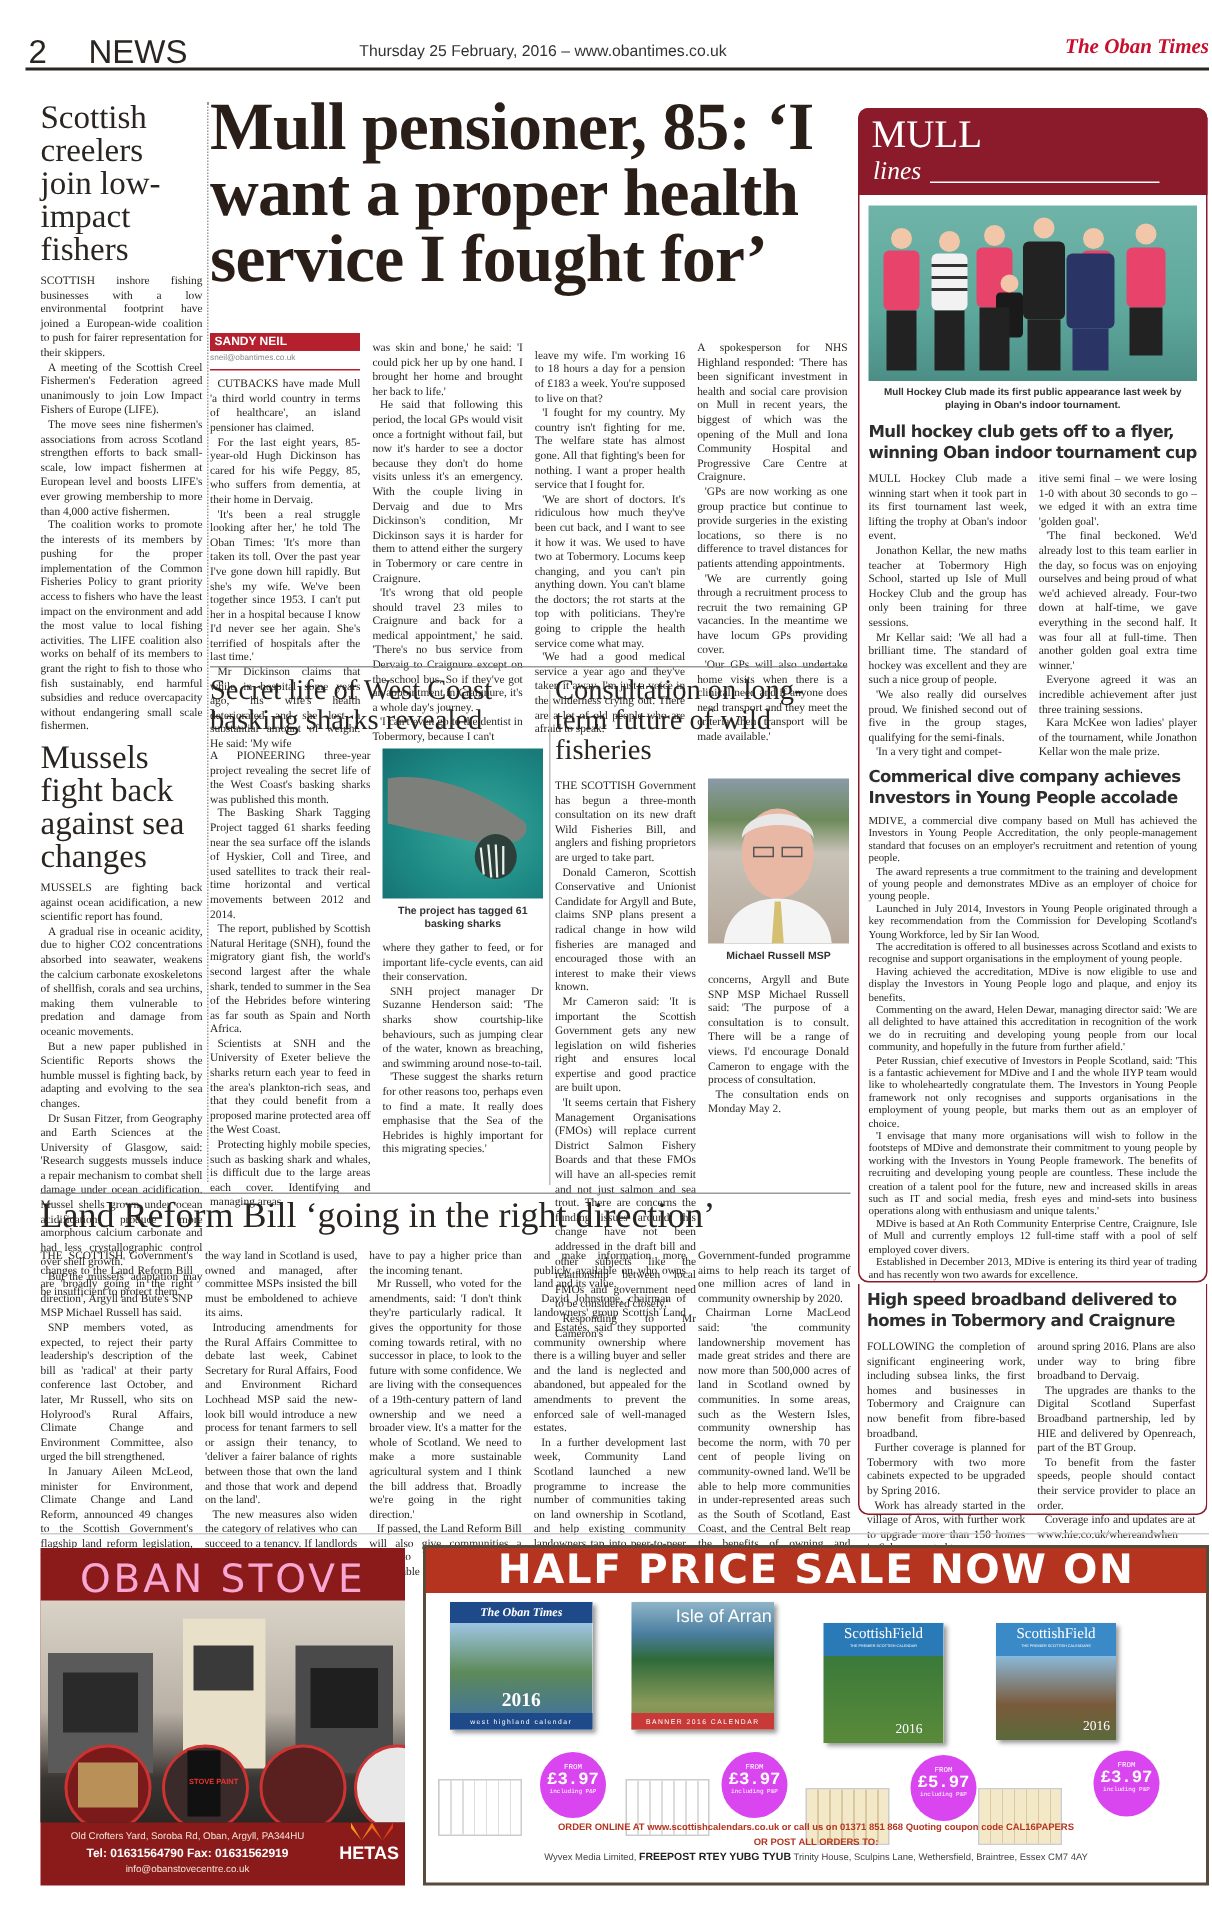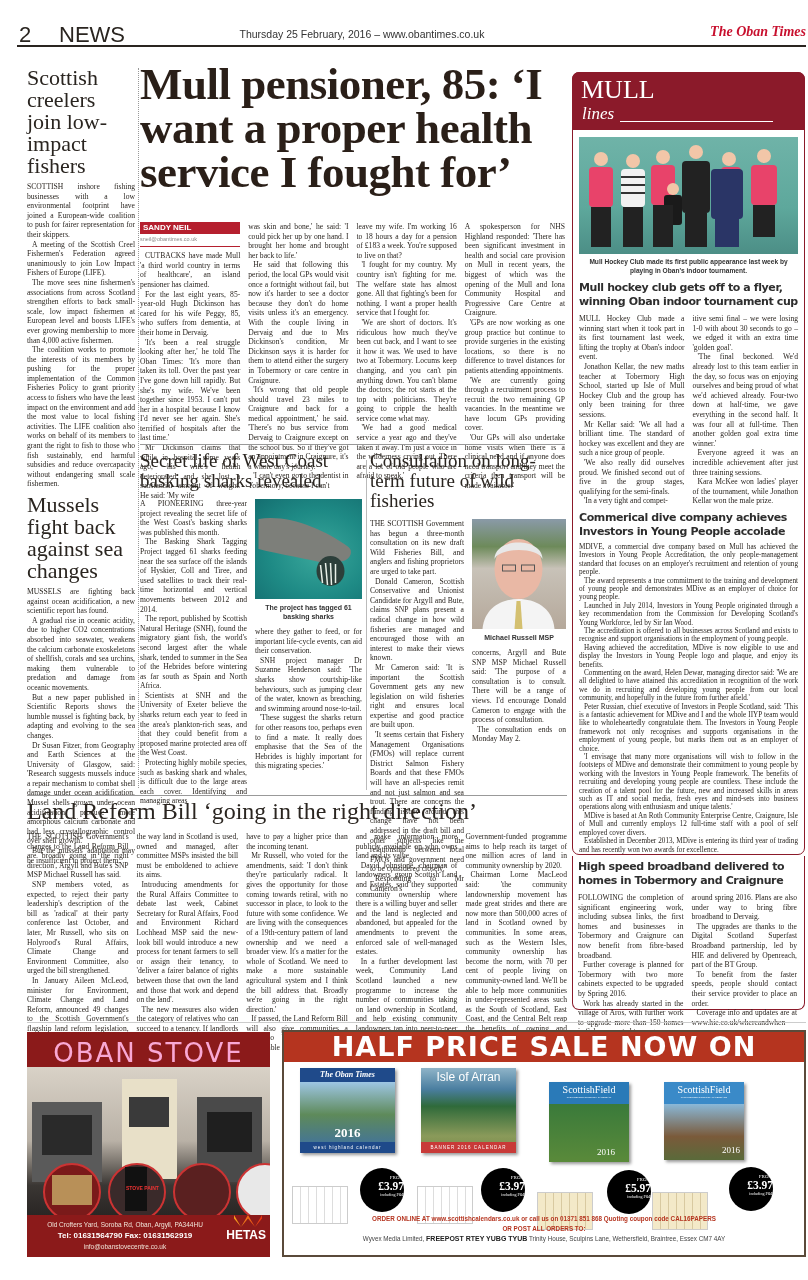--- a/index.html
+++ b/index.html
@@ -19,21 +19,21 @@
 
   
   .left-col { position: absolute; left: 27px; top: 67px; width: 108px; }
   .left-col h2 { font-family: "Liberation Serif", serif; font-weight: normal; font-size: 22px; line-height: 22px; margin-bottom: 5px; color: #2a2520; }
   .left-col .col-text { margin-bottom: 5px; }
   .vrule { position: absolute; top: 68px; width: 0; border-left: 1px dotted #999; }
 
   
   .lead { position: absolute; left: 140px; top: 62px; width: 425px; }
   .lead h1 { font-family: "Liberation Serif", serif; font-weight: bold; font-size: 45px; line-height: 44px; color: #2a1f18; letter-spacing: -0.5px; }
-  .lead-cols { position: absolute; top: 160px; left: 0; width: 425px; display: flex; gap: 8px; }
+  .lead-cols { position: absolute; top: 160px; left: 0; width: 425px; display: flex; gap: 8px; align-items: center; }
   .lead-cols .col-text { flex: 1; }
   .byline { background: #b51f2e; color: #fff; font-family: "Liberation Sans", sans-serif; font-weight: bold; font-size: 8px; padding: 1px 3px; margin-bottom: 1px; }
   .byline-email { font-family: "Liberation Sans", sans-serif; font-size: 5.5px; color: #888; border-bottom: 1px solid #b51f2e; padding-bottom: 2px; margin-bottom: 4px; }
 
   .hrule { position: absolute; height: 0; border-top: 1px solid #999; }
 
   
   .story { position: absolute; }
   .story h2 { font-family: "Liberation Serif", serif; font-weight: normal; font-size: 19px; line-height: 20px; color: #2a2520; }
   .twocol { display: flex; gap: 8px; margin-top: 8px; }
@@ -66,21 +66,21 @@
   .stove-contact .tel { font-weight: bold; font-size: 8px; color: #fff; }
   .hetas { position: absolute; right: 4px; top: 196px; font-family: "Liberation Sans", sans-serif; font-weight: bold; font-size: 12px; color: #fff; }
   .hetas-logo { position: absolute; right: 8px; top: 183px; width: 28px; height: 12px; background: linear-gradient(90deg, #f5a11c, #e63312); clip-path: polygon(0 0, 25% 100%, 50% 0, 75% 100%, 100% 0, 100% 30%, 75% 100%, 50% 30%, 25% 100%, 0 30%); }
 
   .cal-ad { position: absolute; left: 282px; top: 1030px; width: 524px; height: 227px; border: 2px solid #5a4a3a; background: #fff; }
   .cal-banner { position: absolute; left: 0; top: 0; width: 100%; height: 30px; background: #b5341f; color: #fff; font-family: "DejaVu Sans", sans-serif; font-weight: bold; font-size: 27px; line-height: 30px; text-align: center; letter-spacing: 1px; }
   .cal-item { position: absolute; width: 95px; }
   .cal-cover { position: absolute; width: 95px; height: 85px; box-shadow: 2px 2px 3px #999; }
   .cal-cover .title { position: absolute; left: 0; top: 2px; width: 100%; text-align: center; color: #fff; }
   .cal-grid { position: absolute; width: 56px; height: 38px; border: 1px solid #ccc; background: repeating-linear-gradient(90deg, #fff 0 7px, #ddd 7px 8px), #fff; }
-  .price { position: absolute; width: 44px; height: 44px; border-radius: 50%; background: #000000; color: #fff; text-align: right; font-family: Liberation Serif, serif; }
+  .price { position: absolute; width: 44px; height: 44px; border-radius: 50%; background: #d946ef; color: #fff; text-align: center; font-family: Liberation Mono, monospace; }
   .price .from { font-size: 5px; margin-top: 7px; }
   .price .amt { font-size: 11.5px; font-weight: bold; line-height: 12px; }
   .price .pp { font-size: 4px; }
   .order { position: absolute; left: 0; top: 183px; width: 100%; text-align: center; font-family: "Liberation Sans", sans-serif; }
   .order .l1 { font-weight: bold; color: #b5341f; font-size: 6.3px; }
   .order .l2 { font-weight: bold; color: #b5341f; font-size: 6.3px; margin-top: 3px; }
   .order .l3 { color: #444; font-size: 6.3px; margin-top: 3px; }
   .order .l3 b { color: #222; font-size: 7px; }
 </style>
 </head>
@@ -375,21 +375,21 @@
     <div class="cal-grid" style="left:-8px; top:118px;"></div>
     <div class="price" style="left:60px; top:100px;">
       <div class="from">FROM</div>
       <div class="amt">£3.97</div>
       <div class="pp">including P&amp;P</div>
     </div>
   </div>
 
   <div class="cal-item" style="left:137px; top:36px;">
     <div class="cal-cover" style="left:0; top:0; background: linear-gradient(180deg, #8fb4c8 0%, #4a7ea0 25%, #2f6a3a 45%, #8a9a5a 80%, #7a8a4a 100%);">
-      <div class="title" style="font-family:'Liberation Sans',sans-serif; font-size:12px;">Isle of Arran</div>
+      <div class="title" style="font-family:'Liberation Sans',sans-serif; font-size:12px;margin-left:14px;">Isle of Arran</div>
       <div style="position:absolute; left:0; bottom:0; width:100%; height:11px; background:#c83a38; color:#fff; font-family:'Liberation Sans',sans-serif; font-size:4.5px; line-height:11px; text-align:center; letter-spacing:1px;">BANNER 2016 CALENDAR</div>
     </div>
     <div class="cal-grid" style="left:-4px; top:118px;"></div>
     <div class="price" style="left:60px; top:100px;">
       <div class="from">FROM</div>
       <div class="amt">£3.97</div>
       <div class="pp">including P&amp;P</div>
     </div>
   </div>
 

